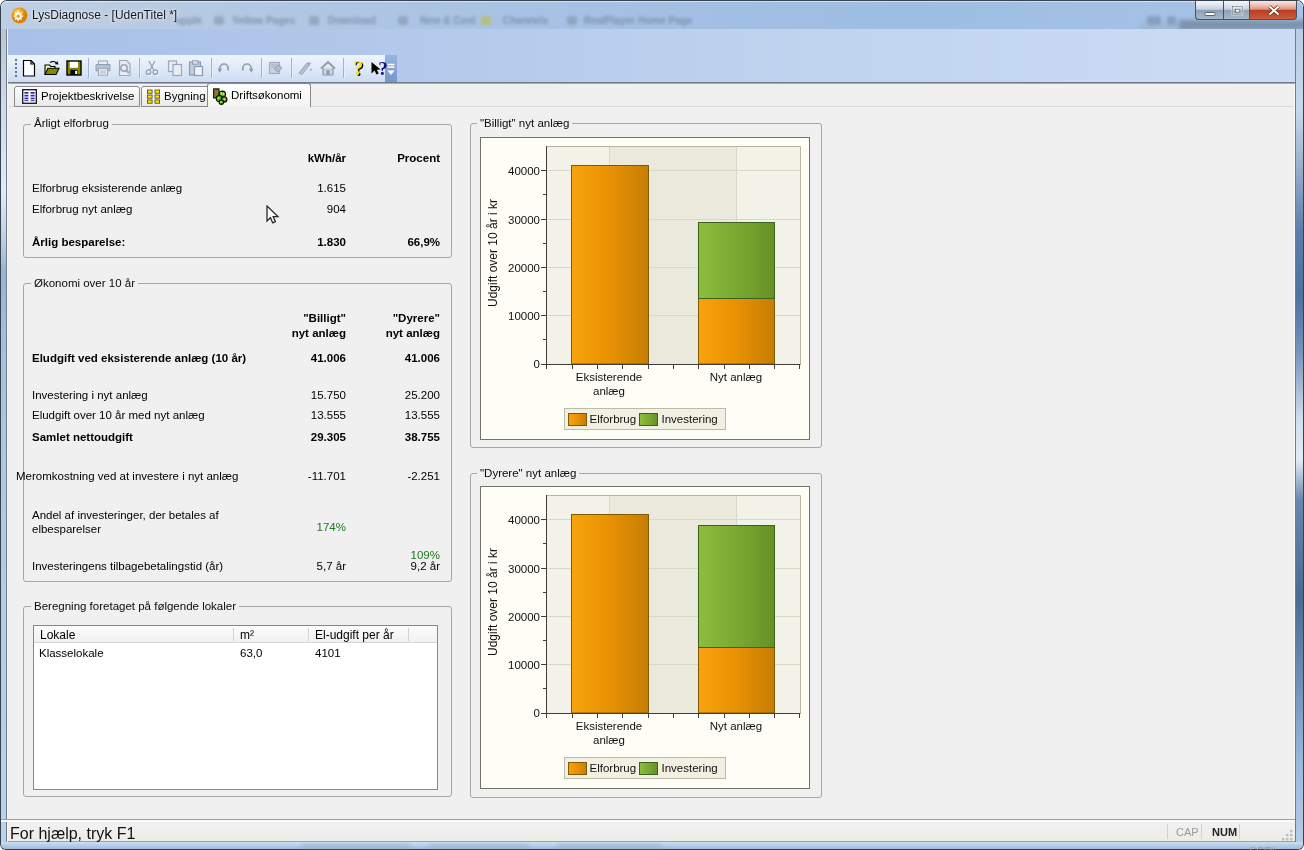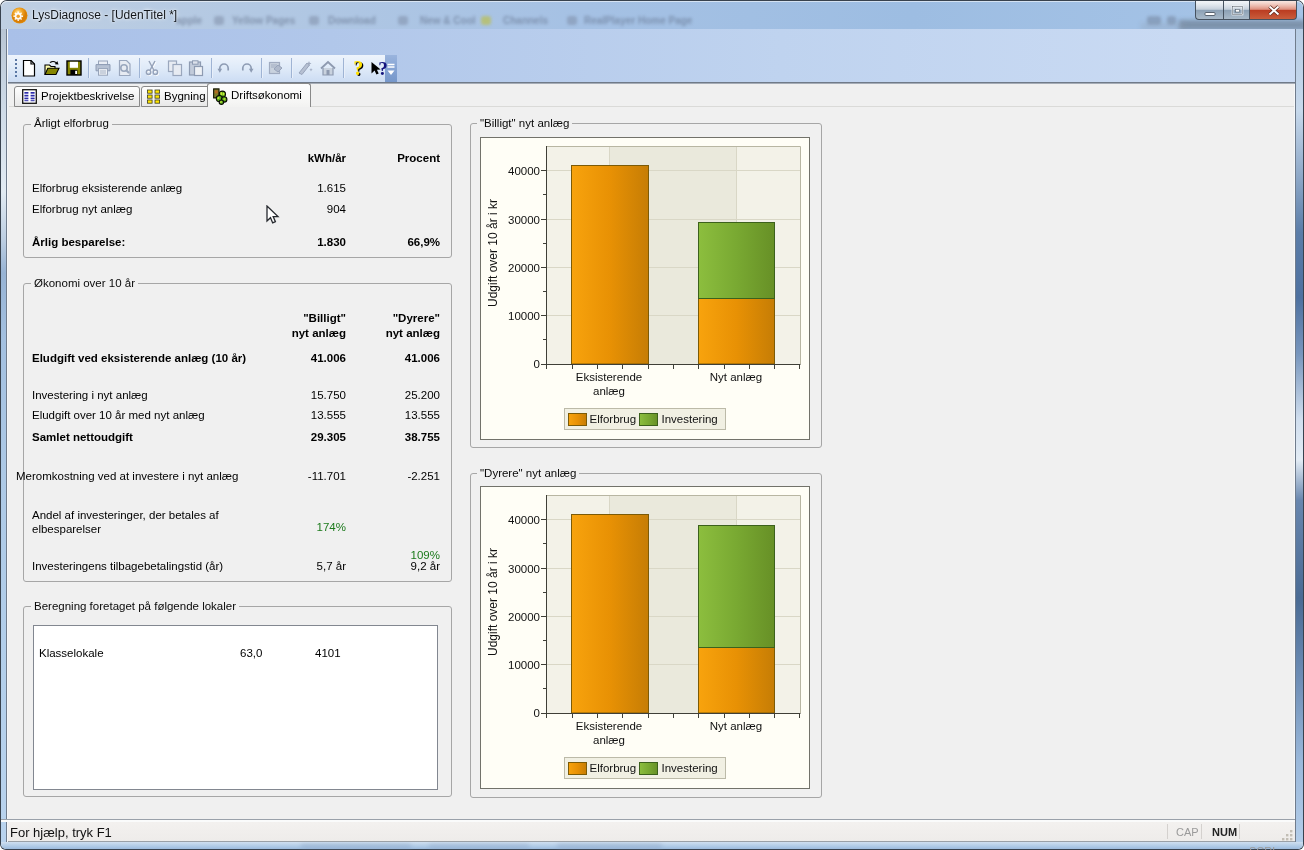--- a/index.html
+++ b/index.html
@@ -385,20 +385,28 @@
   <div class="t" style="left:32px; top:522px;">elbesparelser</div>
   <div class="t r green" style="left:246px; top:520px; width:100px;">174%</div>
   <div class="t r green" style="left:340px; top:520px; width:100px;margin-top:28px;">109%</div>
   <div class="t" style="left:32px; top:559px;">Investeringens tilbagebetalingstid (år)</div>
   <div class="t r" style="left:246px; top:559px; width:100px;">5,7 år</div>
   <div class="t r" style="left:340px; top:559px; width:100px;">9,2 år</div>
 
   <div class="group" style="left:23px; top:606px; width:429px; height:191px;"></div>
   <div class="glabel" style="left:31px; top:600px;">Beregning foretaget på følgende lokaler</div>
   <div id="list">
+    <div id="listhdr">
+      <div class="hcell" style="left:6px;">Lokale</div>
+      <div class="hsep" style="left:199px;"></div>
+      <div class="hcell" style="left:206px;">m²</div>
+      <div class="hsep" style="left:274px;"></div>
+      <div class="hcell" style="left:281px;">El-udgift per år</div>
+      <div class="hsep" style="left:374px;"></div>
+    </div>
     <div class="t" style="left:5px; top:20px;">Klasselokale</div>
     <div class="t" style="left:206px; top:20px;">63,0</div>
     <div class="t" style="left:281px; top:20px;">4101</div>
   </div>
 
   <div class="group" style="left:470px; top:123px; width:352px; height:325px;"></div>
   <div class="glabel" style="left:477px; top:117px;">"Billigt" nyt anlæg</div>
 
   <div class="group" style="left:470px; top:473px; width:352px; height:325px;"></div>
   <div class="glabel" style="left:477px; top:467px;">"Dyrere" nyt anlæg</div>
@@ -537,21 +545,21 @@
     </g>
   </svg>
 
   <svg class="abs" style="left:266px; top:205px;" width="14" height="21" viewBox="0 0 14 21">
     <path d="M1 1 L1 16 L4.5 12.7 L6.7 17.9 L9.4 16.7 L7.2 11.6 L12 11.6 Z" fill="#fff" stroke="#26292e" stroke-width="1.3" stroke-linejoin="miter"></path>
   </svg>
 
   <div id="statusline"></div>
   <div id="statusline2"></div>
   <div id="statusbar">
-    <div class="scell" style="left:2px; color:#111; font-size:13px; top:3px;">For hjælp, tryk F1</div>
+    <div class="scell" style="left:2px; color:#111; font-size:16px; top:3px;">For hjælp, tryk F1</div>
     <div class="ssep" style="left:1159px;"></div>
     <div class="scell" style="left:1168px;">CAP</div>
     <div class="ssep" style="left:1193px;"></div>
     <div class="scell" style="left:1204px; color:#222; font-weight:bold;">NUM</div>
     <div class="ssep" style="left:1231px;"></div>
     <div class="scell" style="left:1241px;margin-top:19px;">SCRL</div>
     <svg class="abs" style="left:1274px; top:8px;" width="12" height="11">
       <g fill="#c2beb5">
         <rect x="8" y="0" width="2.4" height="2.4"></rect>
         <rect x="4" y="4" width="2.4" height="2.4"></rect>

